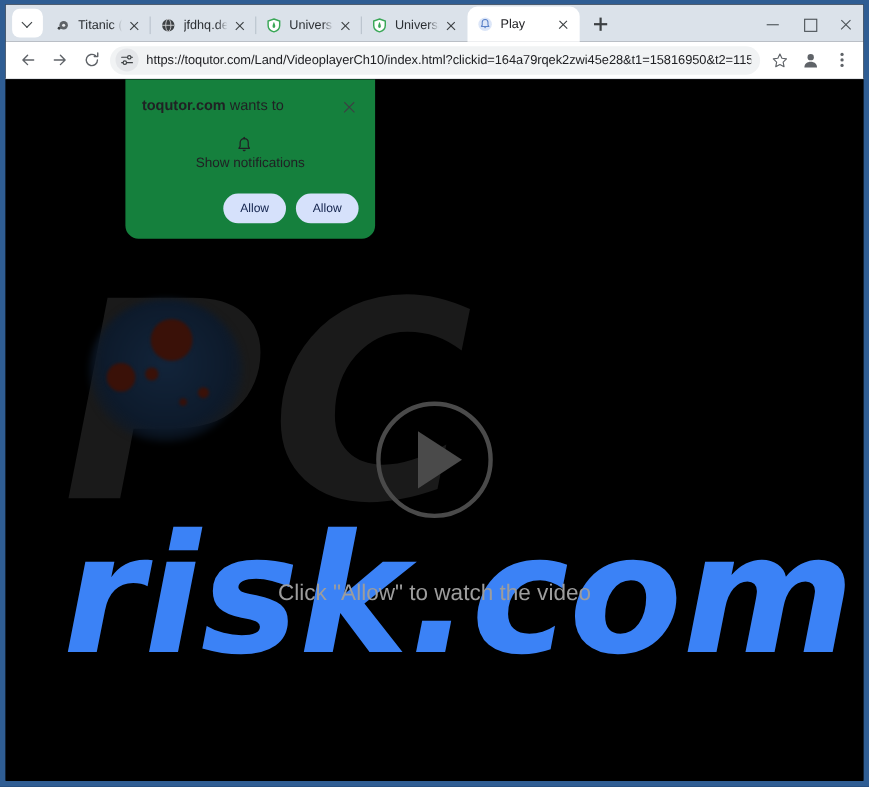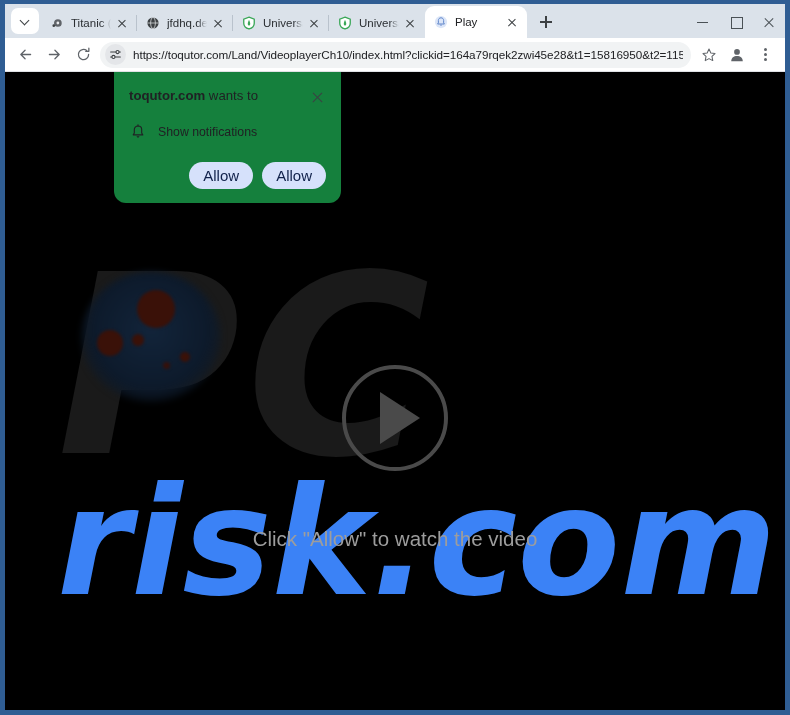--- a/index.html
+++ b/index.html
@@ -325,37 +325,38 @@
     width: 13px; height: 1.3px;
     background: #3c4043;
   }
   .perm-x::before { transform: rotate(45deg); }
   .perm-x::after  { transform: rotate(-45deg); }
 
   .perm-row {
     display: flex;
     align-items: center;
     margin-top: 17px;
+    flex-direction: column;
   }
   .perm-row .bell { width: 18px; height: 18px; margin-right: 11px; flex: 0 0 auto; }
   .perm-row-label { font-size: 12.3px; color: #202124; }
 
   .perm-actions {
     display: flex;
     justify-content: flex-end;
     gap: 9px;
     margin-top: 21px;
   }
   .pill {
     min-width: 57px;
     height: 27px;
     border-radius: 14px;
     background: #d6e1fb;
     color: #10204a;
-    font-size: 15px;
+    font-size: 11px;
     display: flex;
     align-items: center;
     justify-content: center;
     padding: 0 14px;
     border: none;
     font-family: "Liberation Sans", sans-serif;
     cursor: pointer;
   }
 </style>
 </head>

